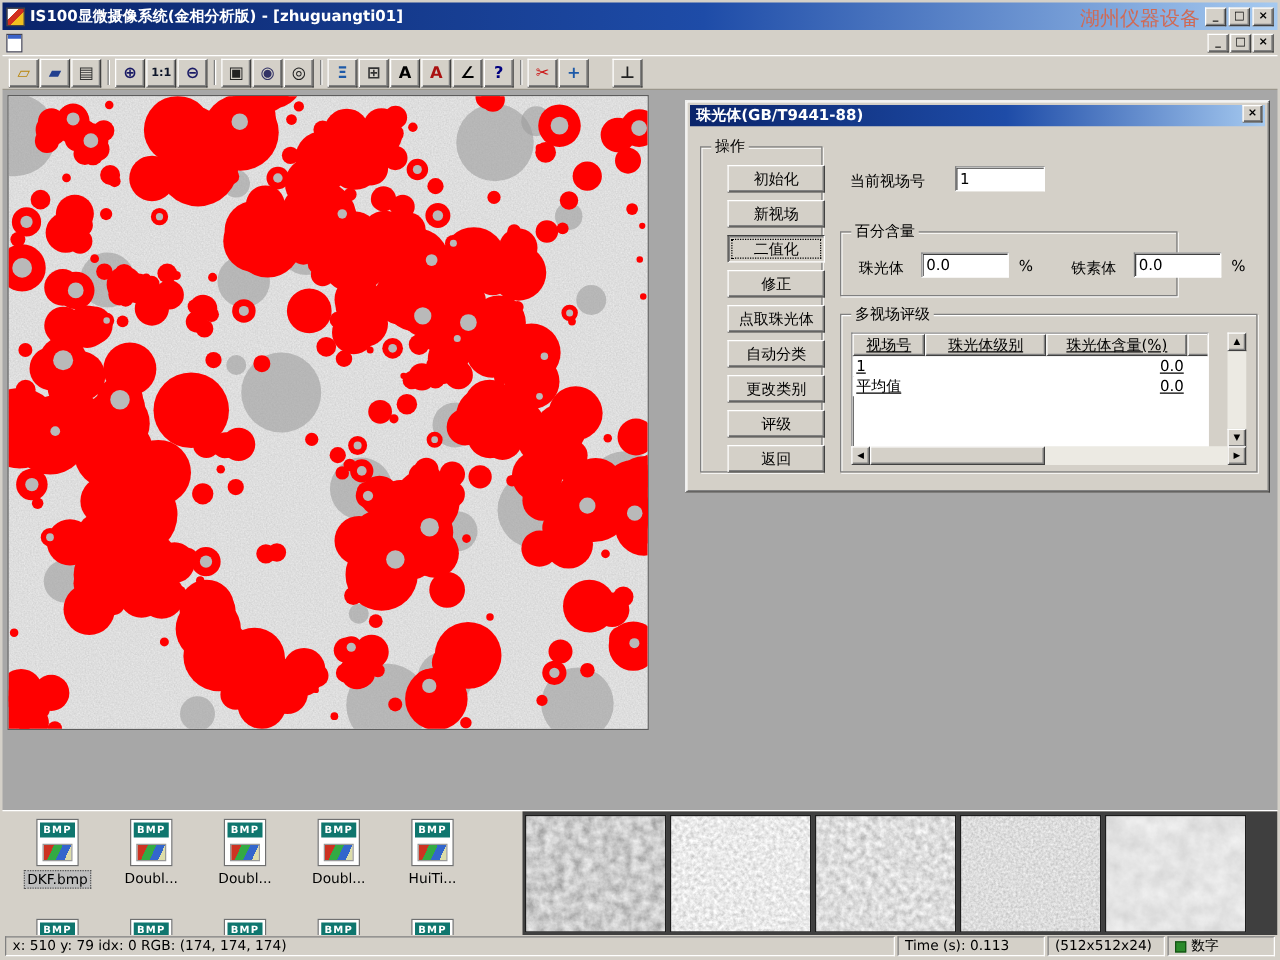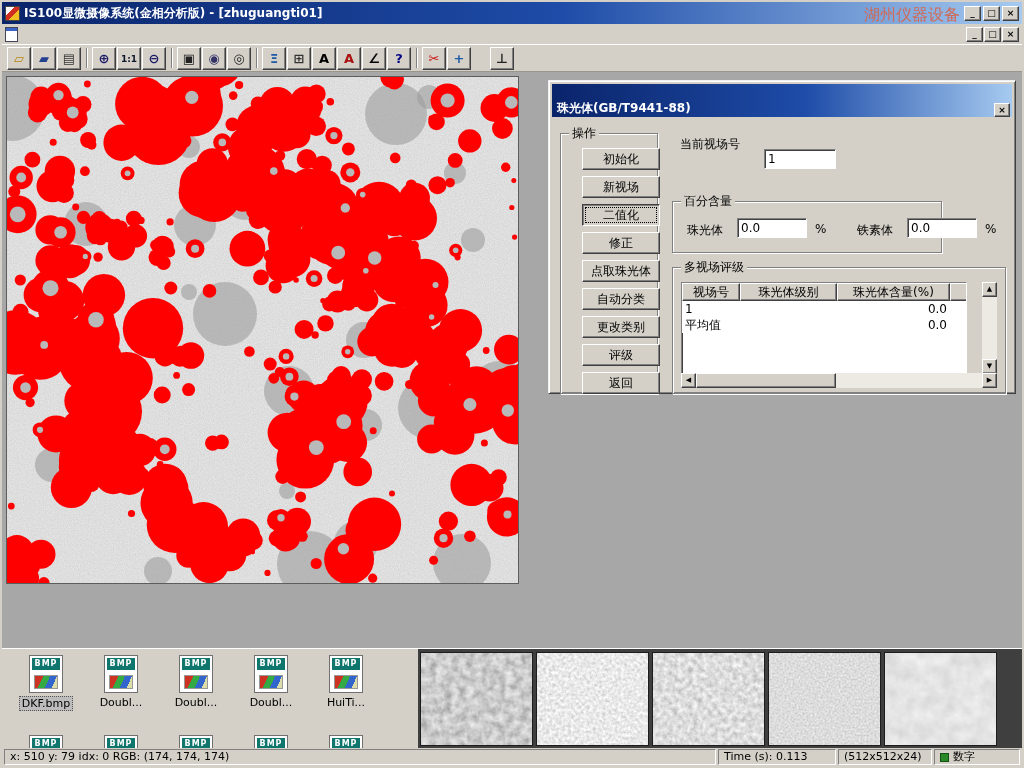--- a/index.html
+++ b/index.html
@@ -24,36 +24,36 @@
 
 .toolbar{position:absolute;left:0;right:0;top:42px;height:28px;background:#d4d0c8;border-top:1px solid #fff;border-bottom:1px solid #9a968c;display:flex;align-items:center;padding:0 5px;}
 .tool-btn{width:24px;height:23px;margin-right:1px;font-size:13px;line-height:19px;text-align:center;padding:0;font-family:inherit;font-weight:bold;}
 .tool-btn span{pointer-events:none;}
 .tb-sep{width:2px;height:20px;border-left:1px solid #808080;border-right:1px solid #fff;margin:0 4px;}
 
 .workspace{position:absolute;left:0;right:0;top:70px;height:576px;background:#a7a7a7;overflow:hidden;}
 .image-frame{position:absolute;left:4px;top:4px;width:513px;height:508px;border:1px solid #5d5d5d;background:#b4b4b4;}
 
 .dialog{position:absolute;left:546px;top:8px;width:468px;height:314px;background:#d4d0c8;border:1px solid;border-color:#efefef #404040 #404040 #efefef;box-shadow:inset 1px 1px 0 #fff,inset -1px -1px 0 #808080;padding:3px;}
-.dlg-title{height:33px;background:linear-gradient(90deg,#0a246a 0%,#1e4ca8 55%,#a6caf0 100%);display:flex;align-items:flex-end;color:#fff;font-weight:bold;font-size:12px;padding:0 2px 0 5px;}
+.dlg-title{height:17px;background:linear-gradient(90deg,#0a246a 0%,#1e4ca8 55%,#a6caf0 100%);display:flex;align-items:flex-start;color:#fff;font-weight:bold;font-size:12px;padding:0 2px 0 5px;}
 .dlg-close{margin-left:auto;width:16px;height:14px;font-size:9px;line-height:11px;text-align:center;font-weight:bold;font-family:inherit;}
 .dlg-body{position:relative;height:283px;}
 .groupbox{position:absolute;border:1px solid #808080;box-shadow:1px 1px 0 #fff,inset 1px 1px 0 #fff;}
 .legend{position:absolute;top:-8px;left:8px;background:#d4d0c8;padding:0 3px;line-height:14px;white-space:nowrap;}
 .op-group{left:8px;top:16px;width:98px;bottom:6px;}
 .op-col{position:absolute;left:0;right:0;top:14px;display:flex;flex-direction:column;gap:6px;align-items:center;}
 .op-btn{width:78px;height:22px;font-size:12px;font-family:inherit;white-space:nowrap;margin-left:24px;}
 .op-btn.pressed{outline:1px dotted #000;outline-offset:-4px;}
 .lbl{position:absolute;white-space:nowrap;}
 .field{position:absolute;height:20px;background:#fff;border:1px solid;border-color:#808080 #fff #fff #808080;box-shadow:inset 1px 1px 0 #404040;font-size:12px;padding:1px 3px;font-family:inherit;}
 .grading-group{left:296px;top:16px;width:158px;height:54px;}
 .percent-group{left:120px;top:84px;width:270px;height:52px;}
 .table-group{left:120px;top:150px;width:334px;bottom:6px;}
 .grid-table{position:absolute;left:8px;top:14px;width:286px;height:92px;overflow:hidden;}
-.thead,.trow{display:grid;grid-template-columns:58px 97px 113px 90px;}
+.thead,.trow{display:grid;grid-template-columns:58px 97px 113px 90px;text-decoration:underline;}
 .th{height:18px;font-size:12px;text-align:center;line-height:16px;overflow:hidden;white-space:nowrap;}
 .td{height:16px;font-size:12px;line-height:16px;padding:0 3px;overflow:hidden;white-space:nowrap;background:#fff;}
 .td.num{text-align:right;}
 .scrollbar{position:absolute;display:flex;}
 .vscroll{right:8px;top:14px;width:15px;height:92px;flex-direction:column;}
 .hscroll{left:8px;right:8px;bottom:5px;height:15px;flex-direction:row;}
 .sb-btn{width:15px;height:15px;font-size:7px;line-height:13px;text-align:center;flex:none;color:#000;}
 .sb-track{flex:1;background:#eceae3;position:relative;}
 .sb-thumb{position:absolute;left:0;top:0;bottom:0;width:140px;}
 
@@ -749,21 +749,21 @@
               <button class="op-btn btn3d pressed">二值化</button>
               <button class="op-btn btn3d">修正</button>
               <button class="op-btn btn3d">点取珠光体</button>
               <button class="op-btn btn3d">自动分类</button>
               <button class="op-btn btn3d">更改类别</button>
               <button class="op-btn btn3d">评级</button>
               <button class="op-btn btn3d">返回</button>
             </div>
         </div>
 
-        <span class="lbl" style="left:128px;top:19px">当前视场号</span>
+        <span class="lbl" style="left:128px;top:36px">当前视场号</span>
         <input class="field" style="left: 212px; top: 32px; width: 72px;" value="1">
 
 
         <div class="groupbox percent-group">
           <span class="legend">百分含量</span>
           <span class="lbl" style="left:14px;top:20px">珠光体</span>
           <input class="field" style="left: 64px; top: 16px; width: 70px;" value="0.0">
           <span class="lbl" style="left:142px;top:20px">%</span>
           <span class="lbl" style="left:184px;top:20px">铁素体</span>
           <input class="field" style="left: 234px; top: 16px; width: 70px;" value="0.0">

